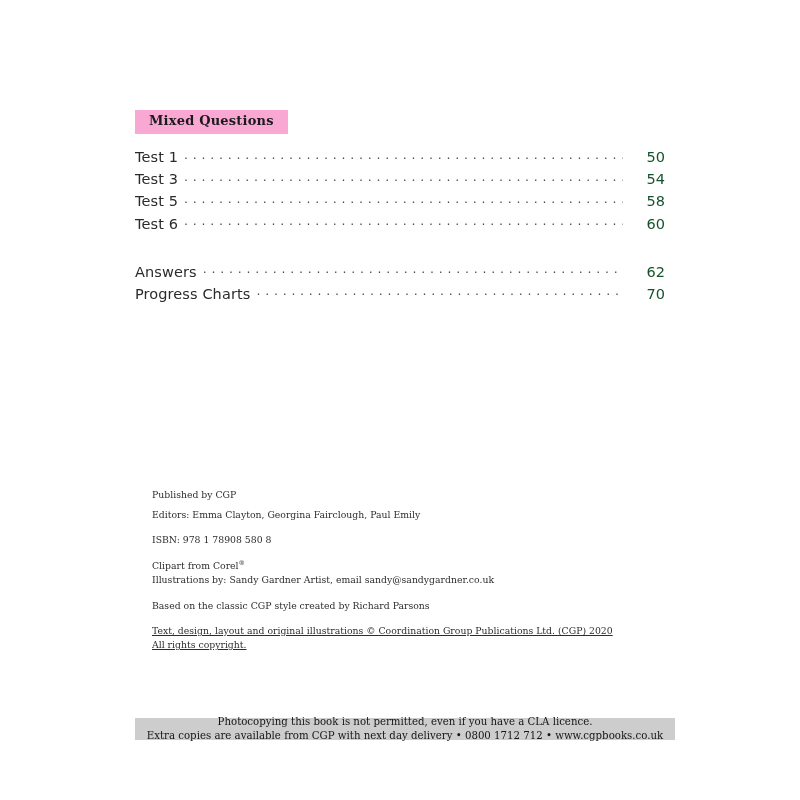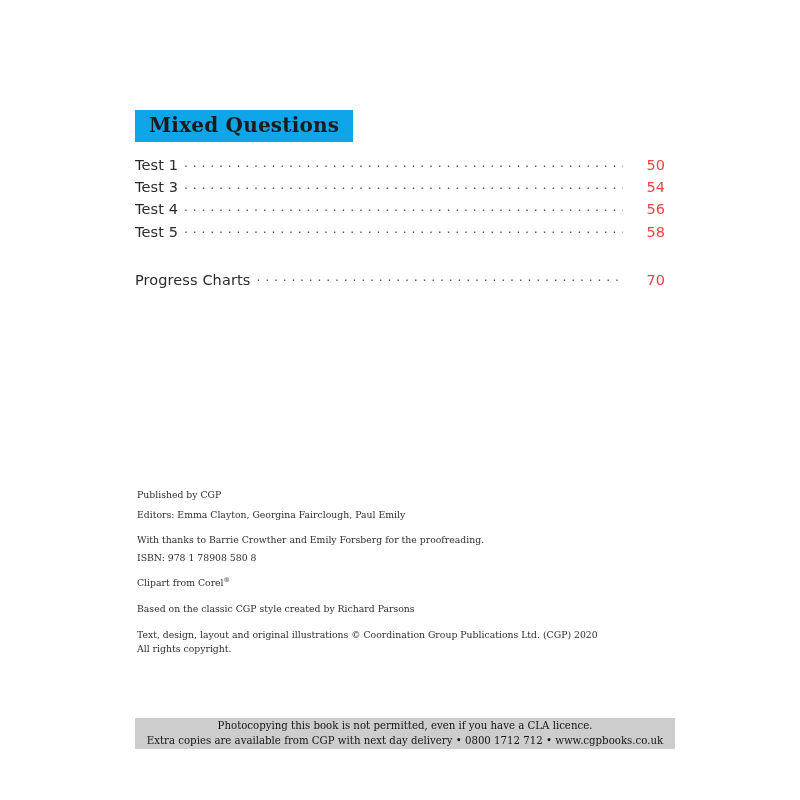--- a/index.html
+++ b/index.html
@@ -27,25 +27,25 @@
   
   .contents {
     position: absolute;
     left: 135px;
     top: 110px;
     width: 530px;
   }
 
   .section-heading {
     display: inline-block;
-    background: #0ea5e9;
+    background: #f9a8d4;
     padding: 4px 14px 5px 14px;
     font-family: "DejaVu Serif", "Liberation Serif", serif;
     font-weight: bold;
-    font-size: 20px;
+    font-size: 13px;
     letter-spacing: 0.2px;
     color: #1b1b1b;
     line-height: 1.15;
   }
 
   .toc {
     margin-top: 11px;
     width: 530px;
   }
 
@@ -82,45 +82,46 @@
     color: #4d4d4d;
     letter-spacing: 0.4px;
     white-space: nowrap;
   }
 
   .toc-page {
     flex: 0 0 auto;
     width: 34px;
     text-align: right;
     padding-left: 8px;
-    color: #ef4444;
+    color: #14532d;
     font-size: 14.5px;
   }
 
   .toc-gap {
     height: 26px;
   }
 
   
   .imprint {
     position: absolute;
-    left: 137px;
+    left: 152px;
     top: 489px;
     width: 560px;
     font-family: "DejaVu Serif", "Liberation Serif", serif;
     font-size: 9.3px;
     color: #2d2d2d;
     line-height: 1.25;
   }
 
   .imprint-group {
     margin-bottom: 14px;
   }
   .imprint-group:last-child {
     margin-bottom: 16px;
+    text-decoration: underline;
   }
   .imprint-line {
     margin: 0 0 8px 0;
     white-space: nowrap;
   }
   .imprint-group.tight .imprint-line {
     margin-bottom: 2.5px;
   }
   .imprint-group.tight .imprint-line:last-child {
     margin-bottom: 0;
@@ -133,21 +134,21 @@
     vertical-align: super;
     line-height: 0;
   }
 
   
   .footer-banner {
     position: absolute;
     left: 135px;
     top: 718px;
     width: 540px;
-    height: 31px;
+    height: 22px;
     background: #cdcdcd;
     display: flex;
     flex-direction: column;
     align-items: center;
     justify-content: center;
     font-family: "DejaVu Serif", "Liberation Serif", serif;
     font-size: 10.2px;
     color: #151515;
     line-height: 1.42;
     text-align: center;
@@ -173,59 +174,64 @@
         <span class="toc-page">50</span>
       </div>
 
 
       <div class="toc-row">
         <span class="toc-label">Test 3</span>
         <span class="toc-leader"></span>
         <span class="toc-page">54</span>
       </div>
 
-      <div class="toc-row">
-        <span class="toc-label">Test 4</span>
-        <span class="toc-leader"></span>
-        <span class="toc-page">56</span>
-      </div>
 
       <div class="toc-row">
         <span class="toc-label">Test 5</span>
         <span class="toc-leader"></span>
         <span class="toc-page">58</span>
       </div>
 
+      <div class="toc-row">
+        <span class="toc-label">Test 6</span>
+        <span class="toc-leader"></span>
+        <span class="toc-page">60</span>
+      </div>
 
       <div class="toc-gap"></div>
 
+      <div class="toc-row">
+        <span class="toc-label">Answers</span>
+        <span class="toc-leader"></span>
+        <span class="toc-page">62</span>
+      </div>
 
       <div class="toc-row">
         <span class="toc-label">Progress Charts</span>
         <span class="toc-leader"></span>
         <span class="toc-page">70</span>
       </div>
 
     </div>
   </div>
 
   <div class="imprint">
 
     <div class="imprint-group">
       <p class="imprint-line">Published by CGP</p>
       <p class="imprint-line">Editors:  Emma Clayton, Georgina Fairclough, Paul Emily</p>
     </div>
 
     <div class="imprint-group tight">
-      <p class="imprint-line">With thanks to Barrie Crowther and Emily Forsberg for the proofreading.</p>
       <p class="imprint-line" style="margin-top:6px;">ISBN: 978 1 78908 580 8</p>
     </div>
 
     <div class="imprint-group tight">
       <p class="imprint-line"><span>Clipart from Corel</span><sup>®</sup></p>
+      <p class="imprint-line">Illustrations by: Sandy Gardner Artist, email sandy@sandygardner.co.uk</p>
     </div>
 
     <div class="imprint-group">
       <p class="imprint-line">Based on the classic CGP style created by Richard Parsons</p>
     </div>
 
     <div class="imprint-group tight">
       <p class="imprint-line">Text, design, layout and original illustrations ©  Coordination Group Publications Ltd. (CGP) 2020</p>
       <p class="imprint-line">All rights copyright.</p>
     </div>

